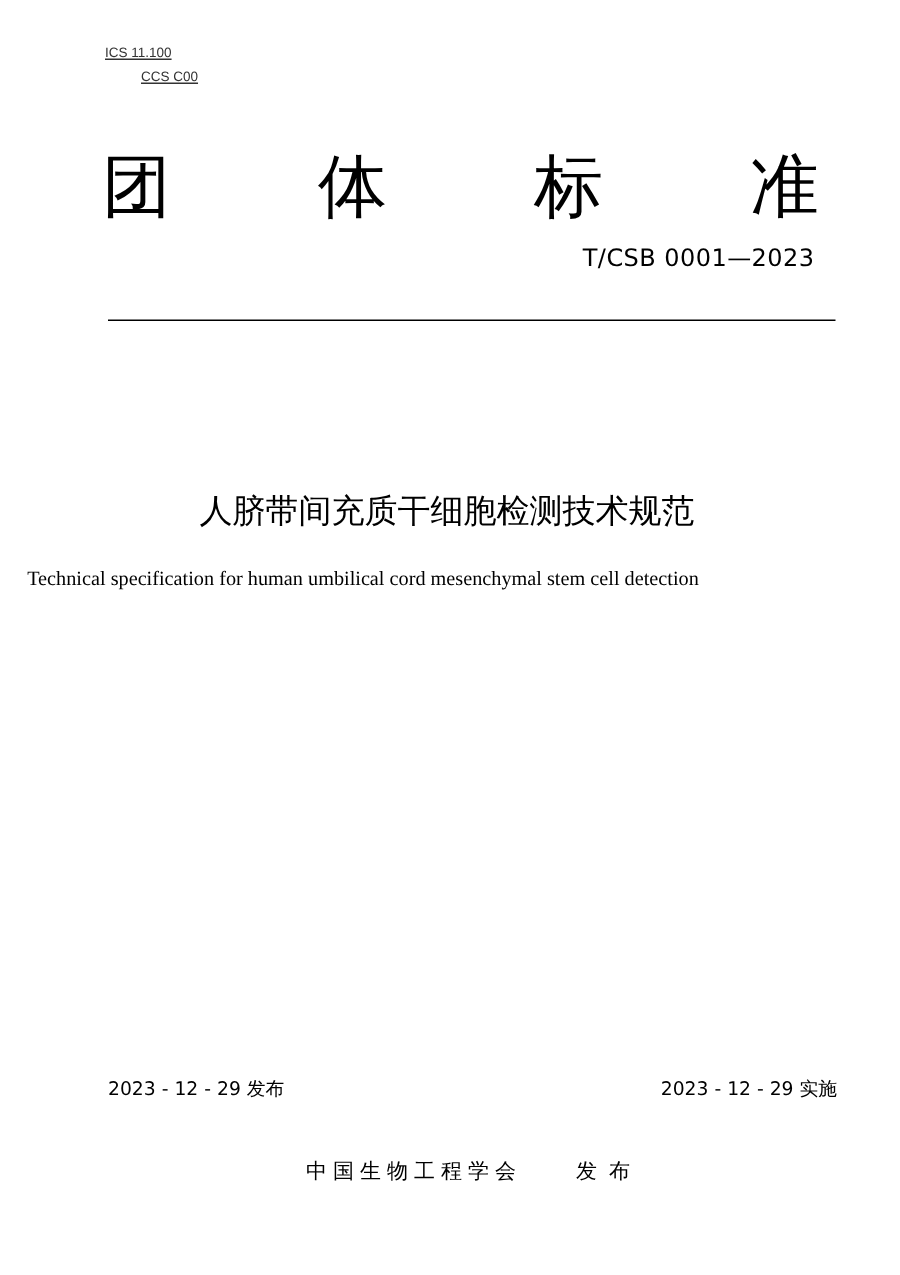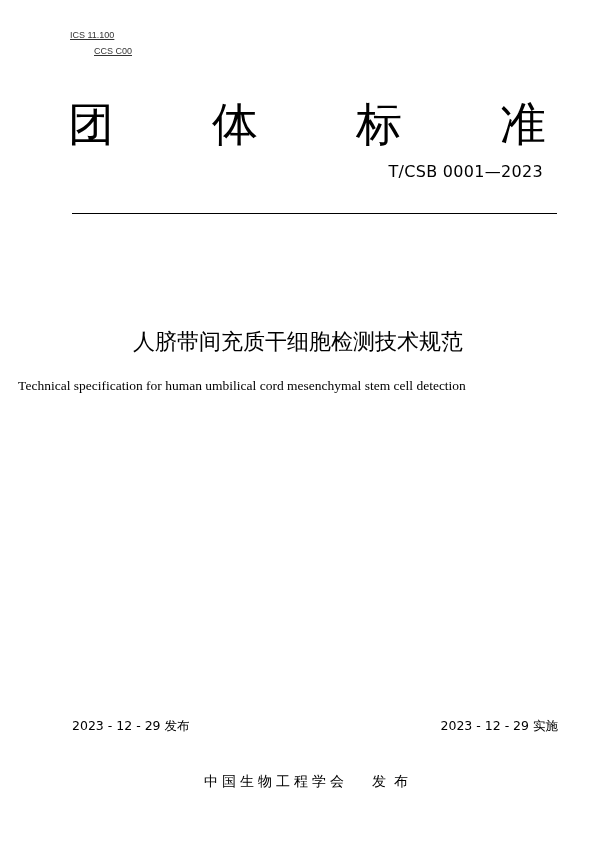--- a/index.html
+++ b/index.html
@@ -10,21 +10,21 @@
     #ccs { left: 70px; top: 46px; margin-left: 24px; }
     #doc-type { left: 68px; top: 96px; width: 478px; height: 56px; display: flex; justify-content: space-between; align-items: center; }
     #doc-type span { font-size: 46px; line-height: 56px; font-weight: normal; }
     #std-no { right: 57px; top: 162px; font-family: "DejaVu Sans", sans-serif; font-size: 16px; letter-spacing: 0.3px; }
     #rule { left: 72px; top: 213px; width: 485px; height: 0; border-top: 1.5px solid #000; }
     #title-cn { left: 0; width: 596px; top: 327px; text-align: center; font-size: 22px; line-height: 30px; }
     #title-en { left: 0; width: 484px; top: 377px; text-align: center; font-family: "Liberation Serif", serif; font-size: 13.5px; line-height: 18px; }
     #pub-date { left: 72px; top: 717px; font-size: 12.5px; line-height: 18px; }
     #impl-date { right: 42px; top: 717px; font-size: 12.5px; line-height: 18px; margin-left: 32px; }
     #publisher { left: 188px; top: 771px; font-size: 14px; line-height: 20px; letter-spacing: 4px; margin-left: 16px; }
-    #publish-label { left: 372px; top: 771px; font-size: 14px; line-height: 20px; letter-spacing: 8px; }
+    #publish-label { left: 384px; top: 771px; font-size: 14px; line-height: 20px; letter-spacing: 8px; }
   </style>
 </head>
 <body>
 
 <div class="abs cls" id="ics">ICS 11.100</div>
 <div class="abs cls" id="ccs">CCS C00</div>
 
 <div class="abs" id="doc-type">
   <span>团</span>
   <span>体</span>

